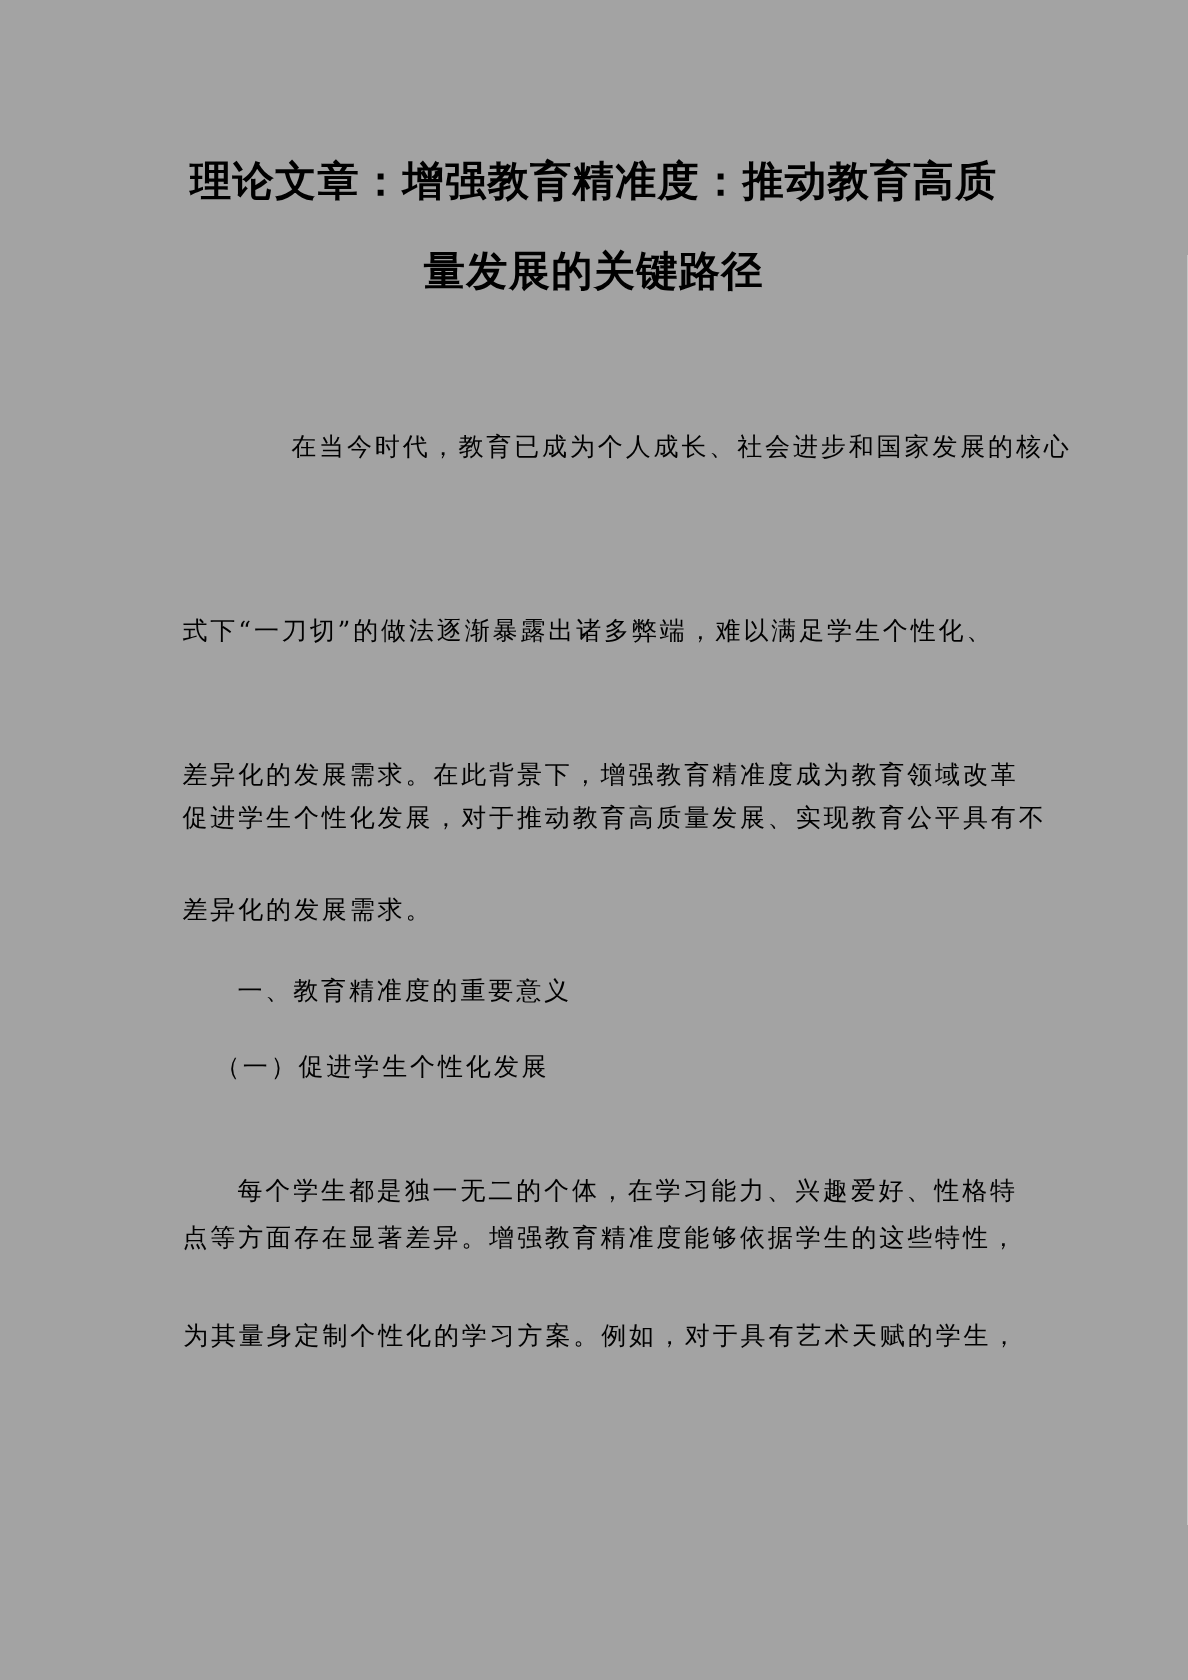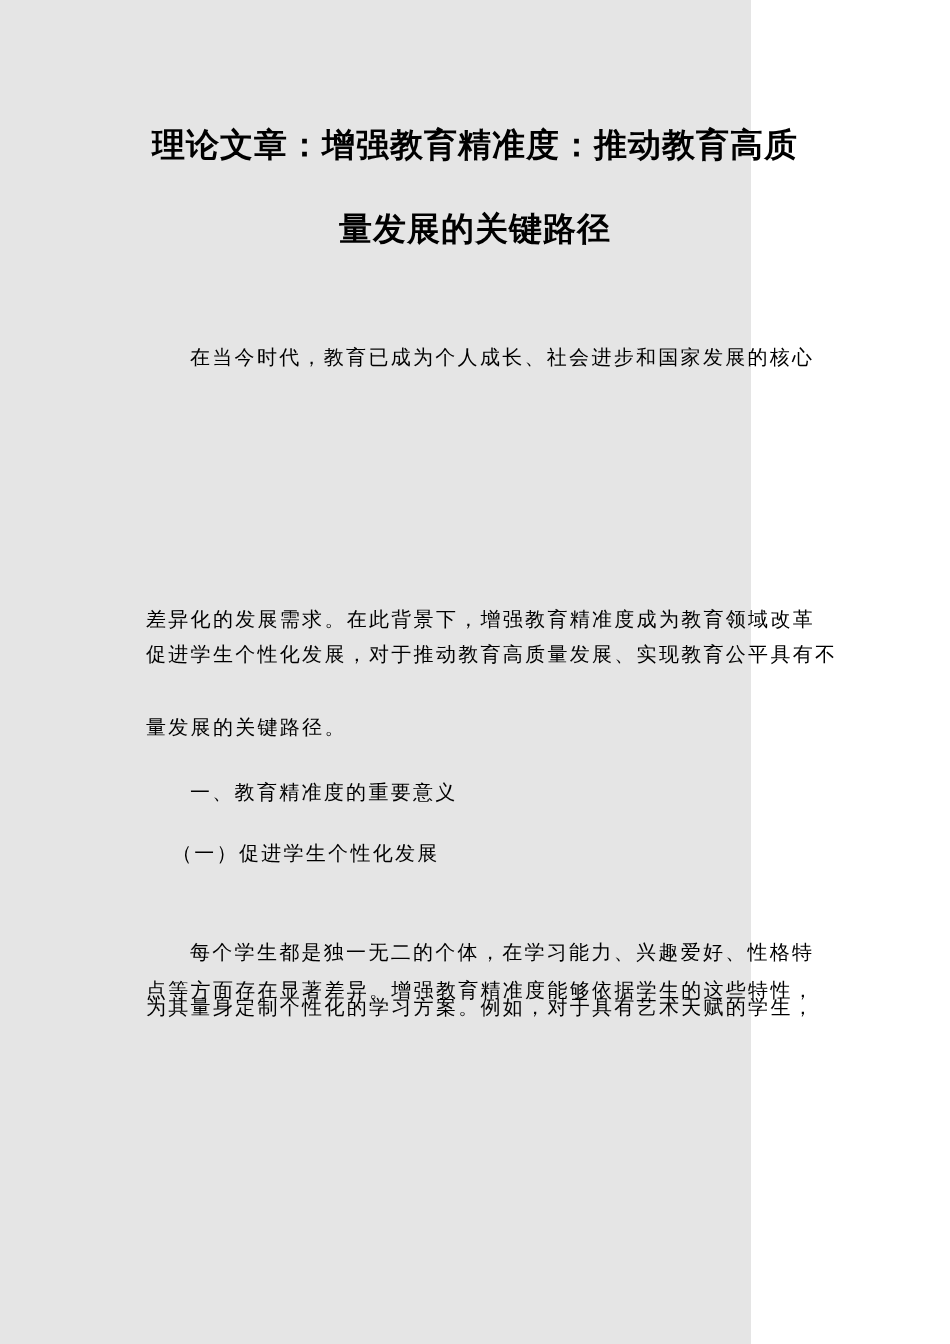--- a/index.html
+++ b/index.html
@@ -11,60 +11,61 @@
       width: 950px;
       height: 1344px;
       position: relative;
       overflow: hidden;
       font-family: "DejaVu Serif", "Liberation Serif", serif;
       color: #000000;
     }
     .page {
       position: absolute;
       left: 0; top: 0;
-      width: 751px; height: 1344px;
-      background: #e5e5e5;
+      width: 950px; height: 1344px;
+      background: #a3a3a3;
     }
     .title {
       position: absolute;
       left: 130px;
       width: 690px;
       text-align: center;
       font-family: "DejaVu Sans", "Liberation Sans", sans-serif;
       font-weight: bold;
       font-size: 33px;
       letter-spacing: 1px;
       line-height: 1;
       white-space: nowrap;
     }
     .title.l1 { top: 128px; }
-    .title.l2 { top: 200px; margin-top: 12px; }
+    .title.l2 { top: 200px; }
     .line {
       position: absolute;
       left: 146px;
       width: 670px;
       font-size: 20px;
       line-height: 1;
       letter-spacing: 2.3px;
       white-space: nowrap;
     }
     .indent { left: 190px; }
     .indent-sub { left: 172px; }
   </style>
 </head>
 <body>
 
 <div class="page">
   <div class="title l1">理论文章：增强教育精准度：推动教育高质</div>
   <div class="title l2">量发展的关键路径</div>
 
-  <div class="line indent" style="top:347px;">在当今时代，教育已成为个人成长、社会进步和国家发展的核心</div>
+  <div class="line indent" style="top:347px;margin-left:43px;">在当今时代，教育已成为个人成长、社会进步和国家发展的核心</div>
+  <div class="line" style="top:494px;">式下“一刀切”的做法逐渐暴露出诸多弊端，难以满足学生个性化、</div>
   <div class="line" style="top:569px;margin-top:40px;">差异化的发展需求。在此背景下，增强教育精准度成为教育领域改革</div>
   <div class="line" style="top:644px;">促进学生个性化发展，对于推动教育高质量发展、实现教育公平具有不</div>
-  <div class="line" style="top:717px;">量发展的关键路径。</div>
+  <div class="line" style="top:717px;">差异化的发展需求。</div>
 
   <div class="line indent" style="top:782px;">一、教育精准度的重要意义</div>
   <div class="line indent-sub" style="top:843px;">（一）促进学生个性化发展</div>
 
   <div class="line indent" style="top:942px;">每个学生都是独一无二的个体，在学习能力、兴趣爱好、性格特</div>
   <div class="line" style="top:980px;">点等方面存在显著差异。增强教育精准度能够依据学生的这些特性，</div>
-  <div class="line" style="top:997px;">为其量身定制个性化的学习方案。例如，对于具有艺术天赋的学生，</div>
+  <div class="line" style="top:1058px;text-align:center;">为其量身定制个性化的学习方案。例如，对于具有艺术天赋的学生，</div>
 </div>
 
 </body></html>

